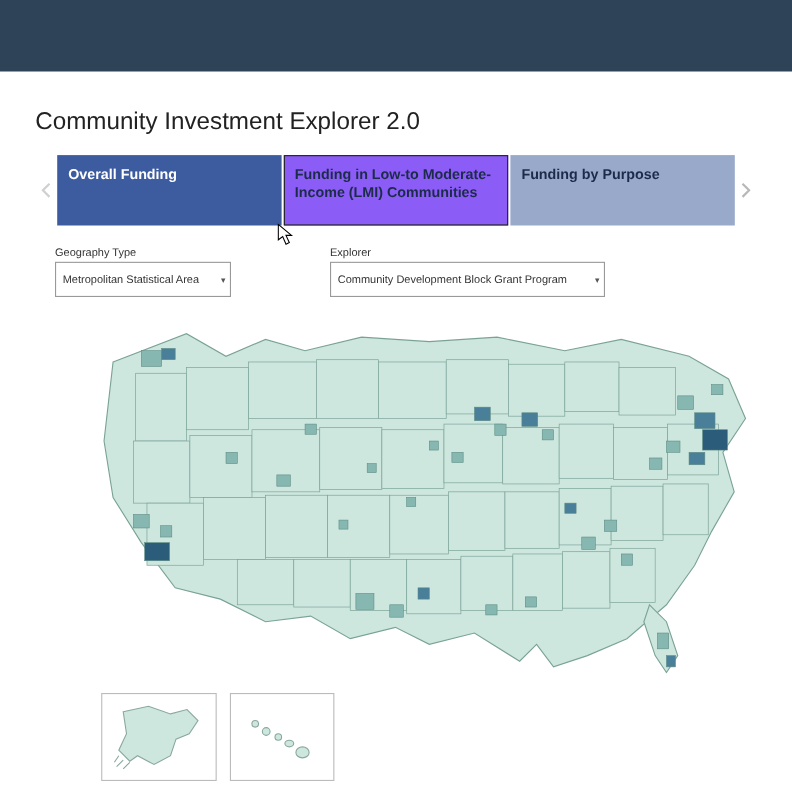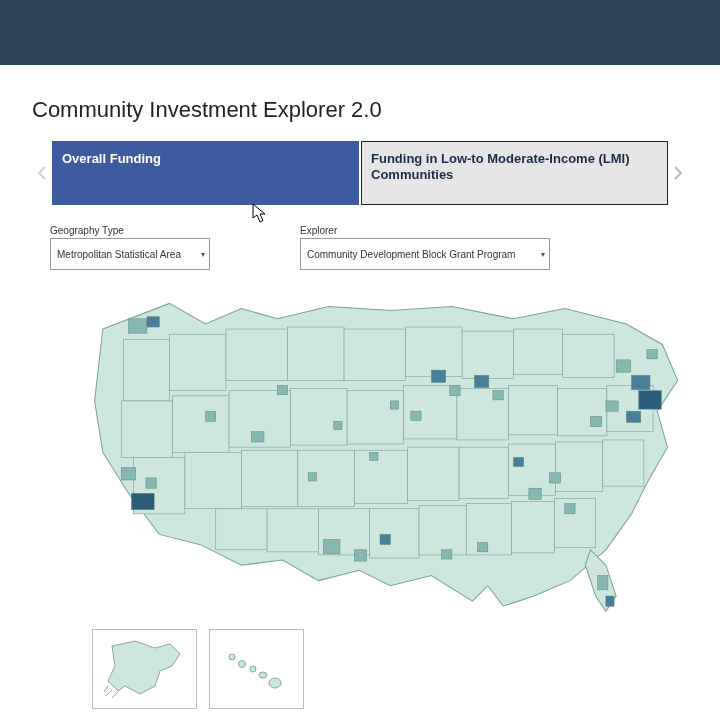--- a/index.html
+++ b/index.html
@@ -55,21 +55,21 @@
     font-weight: 700;
     color: #1d2b4a;
     cursor: pointer;
     line-height: 1.25;
   }
   .tab.active {
     background: #3d5ca0;
     color: #fff;
   }
   .tab.hover {
-    background: #e5e5e5;
+    background: #8b5cf6;
     border: 1px solid #222;
     padding: 9px 9px;
   }
   .tab.normal {
     background: #99a9ca;
   }
   .cursor-img {
     position: absolute;
     left: 220px;
     top: 62px;
@@ -153,20 +153,23 @@
       <svg width="10" height="16" viewBox="0 0 10 16">
           <path d="M8 2 L2 8 L8 14" stroke="#d0d0d0" stroke-width="2" fill="none"></path>
         </svg>
     </div>
     <div class="tabs">
       <div class="tab active">
         <span>Overall Funding</span>
       </div>
       <div class="tab hover">
         <span>Funding in Low-to Moderate-Income (LMI) Communities</span>
+      </div>
+      <div class="tab normal">
+        <span>Funding by Purpose</span>
       </div>
     </div>
     <div class="chev">
       <svg width="10" height="16" viewBox="0 0 10 16">
           <path d="M2 2 L8 8 L2 14" stroke="#b8b8b8" stroke-width="2" fill="none"></path>
         </svg>
     </div>
     <svg class="cursor-img" viewBox="0 0 16 22">
       <path d="M1 1 L1 15 L5 12 L8 19 L11 17.5 L8 11 L13 11 Z" fill="#fff" stroke="#000" stroke-width="1"></path>
     </svg>

